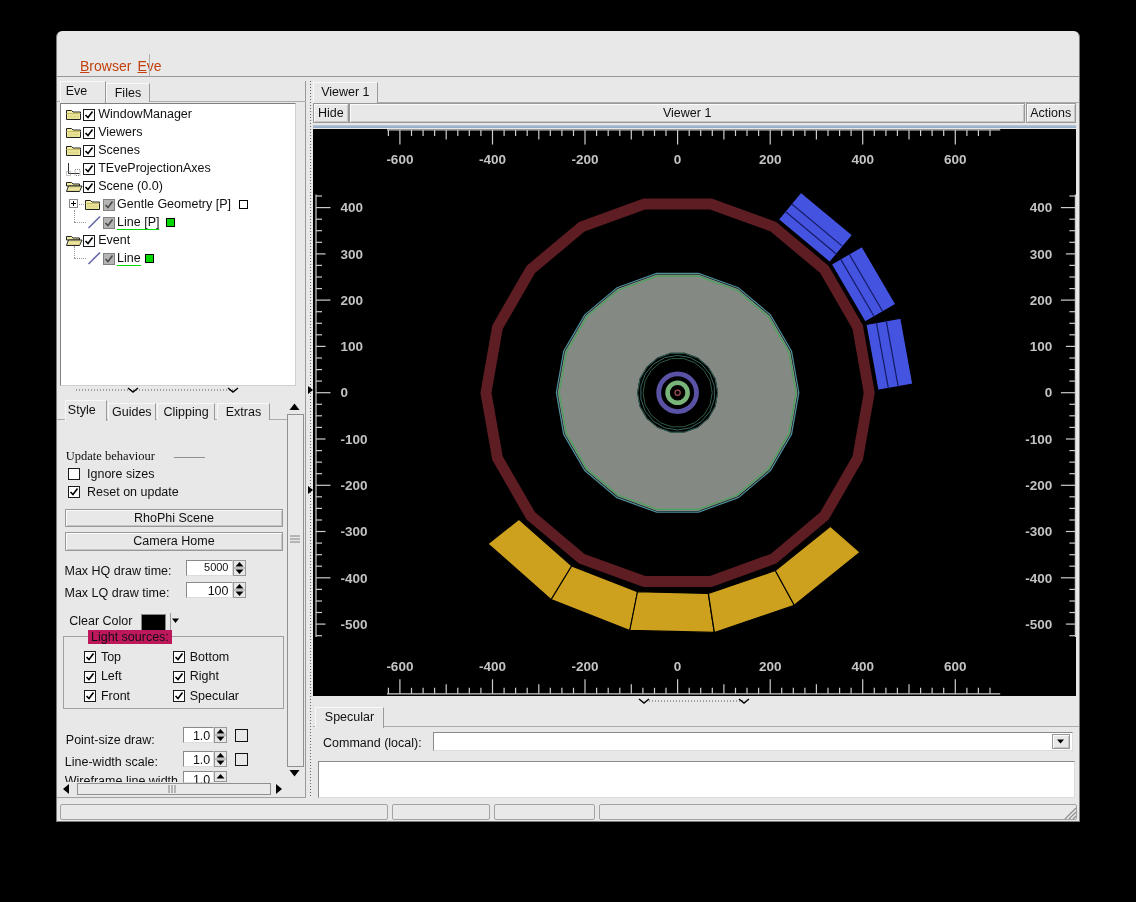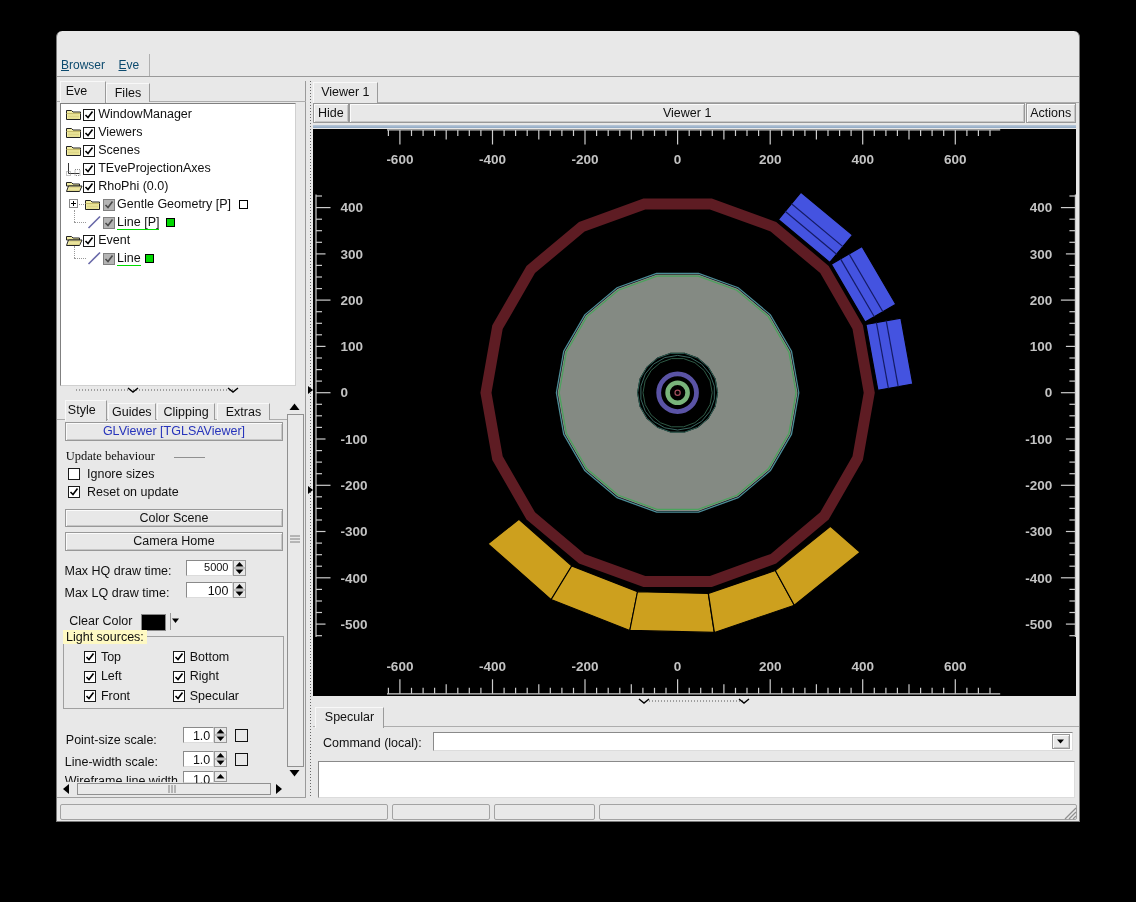--- a/index.html
+++ b/index.html
@@ -8,21 +8,21 @@
 #win{position:absolute;left:56px;top:31px;width:1022px;height:790px;
      background:#e8e8e8;border:1px solid #7a7a7a;border-top:none;border-radius:6px 6px 0 0;}
 #titlebar{position:absolute;left:0;top:0;width:100%;height:22px;
   background:linear-gradient(#f7f7f7,#e9e7e9 15%,#dddbdd 60%,#d2d0d2);border-radius:6px 6px 0 0;
   border-bottom:1px solid #a6a6a6;}
 .tl{position:absolute;top:6px;width:11px;height:11px;border-radius:50%;}
 #title{position:absolute;top:3.5px;left:0;width:100%;text-align:center;
   font-size:13px;color:#3e3e3e;}
 #menubar{position:absolute;left:0;top:23px;width:100%;height:22px;background:#e8e8e8;
   border-bottom:1px solid #999;}
-#menubar .mi{position:absolute;top:4px;font-size:12px;color:#0c4a6e;}
+#menubar .mi{position:absolute;top:4px;font-size:14px;color:#c2410c;margin-left:19px;}
 .ul{text-decoration:underline;}
 .tab{position:absolute;z-index:2;background:#e8e8e8;border:1px solid #9a9a9a;border-bottom:none;
   border-top-color:#f8f8f8;border-left-color:#f8f8f8;text-align:center;font-size:12.5px;}
 .tabline{position:absolute;z-index:1;height:1px;background:#adadad;}
 .btn{position:absolute;background:#e8e8e8;border:1px solid #989898;
   box-shadow:inset 1px 1px 0 #fbfbfb, inset -1px -1px 0 #c6c6c6;
   text-align:center;font-size:12.5px;}
 .sunk{position:absolute;background:#fff;border:1px solid;border-color:#8a8a8a #dcdcdc #dcdcdc #8a8a8a;}
 .lbl{position:absolute;font-size:12.5px;white-space:nowrap;}
 .cb{position:absolute;width:10px;height:10px;background:#fff;border:1.5px solid #1a1a1a;}
@@ -96,21 +96,21 @@
         <svg class="ticon" style="left:3.8px;top:75.5px;" width="18" height="14">
           <path d="M1.5 3.5 L6.5 3.5 L8 5 L14.5 5 L14.5 7 L1.5 7 Z" fill="#f2eda2" stroke="#222" stroke-width="1"></path>
           <path d="M1.5 12.5 L3.5 7 L17 7 L14.5 12.5 Z" fill="#f6f1b0" stroke="#222" stroke-width="1"></path>
           <path d="M4.5 8.5 l11 0 M4 10 l11 0 M3.5 11.5 l11 0" stroke="#d8cf80" stroke-width="0.8"></path>
         </svg>
         <div class="cb" style="left:21.6px;top:77.0px;">
           <svg width="10" height="10" style="position:absolute;left:0;top:0;">
             <path d="M1.5 5 L4 7.5 L8.5 1.5" fill="none" stroke="#000" stroke-width="1.6"></path>
           </svg>
         </div>
-        <div class="ttext" style="left:37.2px;top:75.5px;">RhoPhi (0.0)</div>
+        <div class="ttext" style="left:37.2px;top:75.5px;">Scene (0.0)</div>
         <svg class="ticon" style="left:7px;top:94.5px;" width="11" height="11">
           <rect x="1.5" y="1.5" width="8" height="8" fill="#fff" stroke="#888" stroke-width="1"></rect>
           <line x1="3" y1="5.5" x2="8" y2="5.5" stroke="#000" stroke-width="1"></line>
           <line x1="5.5" y1="3" x2="5.5" y2="8" stroke="#000" stroke-width="1"></line>
         </svg>
         <div style="position:absolute;left:18px;top:100.0px;width:5px;height:1px;border-top:1px dotted #999;"></div>
         <svg class="ticon" style="left:22.7px;top:93.5px;" width="17" height="14">
           <path d="M1.5 3.5 L6.5 3.5 L8 5 L15.5 5 L15.5 12.5 L1.5 12.5 Z" fill="#f2eda2" stroke="#222" stroke-width="1"></path>
           <path d="M1.5 6.5 L15.5 6.5" stroke="#c8bd6a" stroke-width="1"></path>
           <path d="M3 8 l11 0 M3 9.5 l11 0 M3 11 l11 0" stroke="#d8cf80" stroke-width="0.8"></path>
@@ -161,32 +161,31 @@
     <svg style="position:absolute;left:0;top:308px;" width="249" height="10">
       <line x1="19" y1="5" x2="176" y2="5" stroke="#555" stroke-width="1" stroke-dasharray="1,2"></line>
       <path d="M71 3 L76 7 L81 3" fill="none" stroke="#000" stroke-width="1.4"></path>
       <path d="M171 3 L176 7 L181 3" fill="none" stroke="#000" stroke-width="1.4"></path>
     </svg>
     <div class="tab" style="left:7.5px;top:323px;width:40.5px;height:19.5px;"><span style="position:relative;top:1.5px;right:4px;">Style</span></div>
     <div class="tab" style="left:51px;top:326px;width:45.6px;height:15.5px;"><span style="position:relative;top:0.5px;">Guides</span></div>
     <div class="tab" style="left:99.8px;top:326px;width:56.6px;height:15.5px;"><span style="position:relative;top:0.5px;">Clipping</span></div>
     <div class="tab" style="left:159.7px;top:326px;width:51.6px;height:15.5px;"><span style="position:relative;top:0.5px;">Extras</span></div>
     <div class="tabline" style="left:0;top:341.5px;width:230px;"></div>
-    <div class="btn" style="left:8.2px;top:344.9px;width:215.6px;height:17.2px;color:#2633bb;font-size:12.5px;"><span style="position:relative;top:1.6px;">GLViewer [TGLSAViewer]</span></div>
       <div class="lbl" style="left:8.7px;top:372.4px;font-family:Liberation Serif, serif;">Update behaviour</div>
       <div style="position:absolute;left:117px;top:379.5px;width:31px;height:1px;background:#909090;"></div>
       <div class="cb" style="left:10.5px;top:391.1px;"></div>
       <div class="lbl" style="left:30px;top:390px;">Ignore sizes</div>
       <div class="cb" style="left:10.5px;top:409.1px;">
         <svg width="10" height="10" style="position:absolute;left:0;top:0;">
           <path d="M1.5 5 L4 7.5 L8.5 1.5" fill="none" stroke="#000" stroke-width="1.6"></path>
         </svg>
       </div>
       <div class="lbl" style="left:30px;top:408px;">Reset on update</div>
-      <div class="btn" style="left:8.2px;top:431.5px;width:215.6px;height:16.7px;color:#111;font-size:12.5px;"><span style="position:relative;top:1.3px;">Color Scene</span></div>
+      <div class="btn" style="left:8.2px;top:431.5px;width:215.6px;height:16.7px;color:#111;font-size:12.5px;"><span style="position:relative;top:1.3px;">RhoPhi Scene</span></div>
       <div class="btn" style="left:8.2px;top:455.2px;width:215.6px;height:16.7px;color:#111;font-size:12.5px;"><span style="position:relative;top:1.3px;">Camera Home</span></div>
       <div class="lbl" style="left:7.5px;top:486.6px;">Max HQ draw time:</div>
       <div class="sunk" style="left:128.5px;top:482.6px;width:45px;height:14px;text-align:right;font-size:11px;"><span style="position:relative;top:0.5px;right:3px;">5000</span></div>
       <div style="position:absolute;left:175.5px;top:482.6px;width:13px;height:16px;background:#e8e8e8;border:1px solid #989898;box-sizing:border-box;"></div>
       <svg style="position:absolute;left:175.5px;top:482.6px;" width="13" height="16">
         <path d="M2.5 6.5 L6.5 2 L10.5 6.5 Z" fill="#000"></path>
         <path d="M2.5 9.5 L6.5 14 L10.5 9.5 Z" fill="#000"></path>
         <line x1="1" y1="8" x2="12" y2="8" stroke="#989898" stroke-width="1"></line>
       </svg>
       <div class="lbl" style="left:7.5px;top:509.1px;">Max LQ draw time:</div>
@@ -197,21 +196,21 @@
         <path d="M2.5 9.5 L6.5 14 L10.5 9.5 Z" fill="#000"></path>
         <line x1="1" y1="8" x2="12" y2="8" stroke="#989898" stroke-width="1"></line>
       </svg>
       <div class="lbl" style="left:12.2px;top:536.5px;">Clear Color</div>
       <div style="position:absolute;left:83.9px;top:537.1px;width:23px;height:14.5px;background:#000;border:1px solid #888;"></div>
       <div style="position:absolute;left:112.5px;top:536px;width:1px;height:17px;background:#999;"></div>
       <svg style="position:absolute;left:113px;top:538px;" width="12" height="12">
         <path d="M2 3.5 L5.5 8 L9 3.5 Z" fill="#000"></path>
       </svg>
       <div style="position:absolute;left:5.9px;top:559.1px;width:219px;height:71.2px;border:1px solid #a0a0a0;"></div>
-      <div class="lbl" style="left:6px;top:552.7px;background:#fef9c3;padding:0 3px;">Light sources:</div>
+      <div class="lbl" style="left:31px;top:552.7px;background:#be185d;padding:0 3px;">Light sources:</div>
       <div class="cb" style="left:26.8px;top:574.2px;">
         <svg width="10" height="10" style="position:absolute;left:0;top:0;">
           <path d="M1.5 5 L4 7.5 L8.5 1.5" fill="none" stroke="#000" stroke-width="1.6"></path>
         </svg>
       </div>
       <div class="lbl" style="left:43.9px;top:572.7px;">Top</div>
       <div class="cb" style="left:116.1px;top:574.2px;">
         <svg width="10" height="10" style="position:absolute;left:0;top:0;">
           <path d="M1.5 5 L4 7.5 L8.5 1.5" fill="none" stroke="#000" stroke-width="1.6"></path>
         </svg>
@@ -234,21 +233,21 @@
           <path d="M1.5 5 L4 7.5 L8.5 1.5" fill="none" stroke="#000" stroke-width="1.6"></path>
         </svg>
       </div>
       <div class="lbl" style="left:43.9px;top:611.7px;">Front</div>
       <div class="cb" style="left:116.1px;top:613.2px;">
         <svg width="10" height="10" style="position:absolute;left:0;top:0;">
           <path d="M1.5 5 L4 7.5 L8.5 1.5" fill="none" stroke="#000" stroke-width="1.6"></path>
         </svg>
       </div>
       <div class="lbl" style="left:132.7px;top:611.7px;">Specular</div>
-      <div class="lbl" style="left:8.8px;top:655.7px;">Point-size scale:</div>
+      <div class="lbl" style="left:8.8px;top:655.7px;">Point-size draw:</div>
       <div class="sunk" style="left:125.8px;top:650.3px;width:29.5px;height:14px;text-align:right;font-size:12.5px;"><span style="position:relative;top:0.5px;right:3px;">1.0</span></div>
       <div style="position:absolute;left:157.3px;top:650.3px;width:13px;height:16px;background:#e8e8e8;border:1px solid #989898;box-sizing:border-box;"></div>
       <svg style="position:absolute;left:157.3px;top:650.3px;" width="13" height="16">
         <path d="M2.5 6.5 L6.5 2 L10.5 6.5 Z" fill="#000"></path>
         <path d="M2.5 9.5 L6.5 14 L10.5 9.5 Z" fill="#000"></path>
         <line x1="1" y1="8" x2="12" y2="8" stroke="#989898" stroke-width="1"></line>
       </svg>
       <div style="position:absolute;left:178.1px;top:651.8px;width:11px;height:11px;background:#e8e8e8;border:1.5px solid #111;"></div>
       <div class="lbl" style="left:7.8px;top:677.9px;">Line-width scale:</div>
       <div class="sunk" style="left:125.8px;top:674.2px;width:29.5px;height:14px;text-align:right;font-size:12.5px;"><span style="position:relative;top:0.5px;right:3px;">1.0</span></div>

